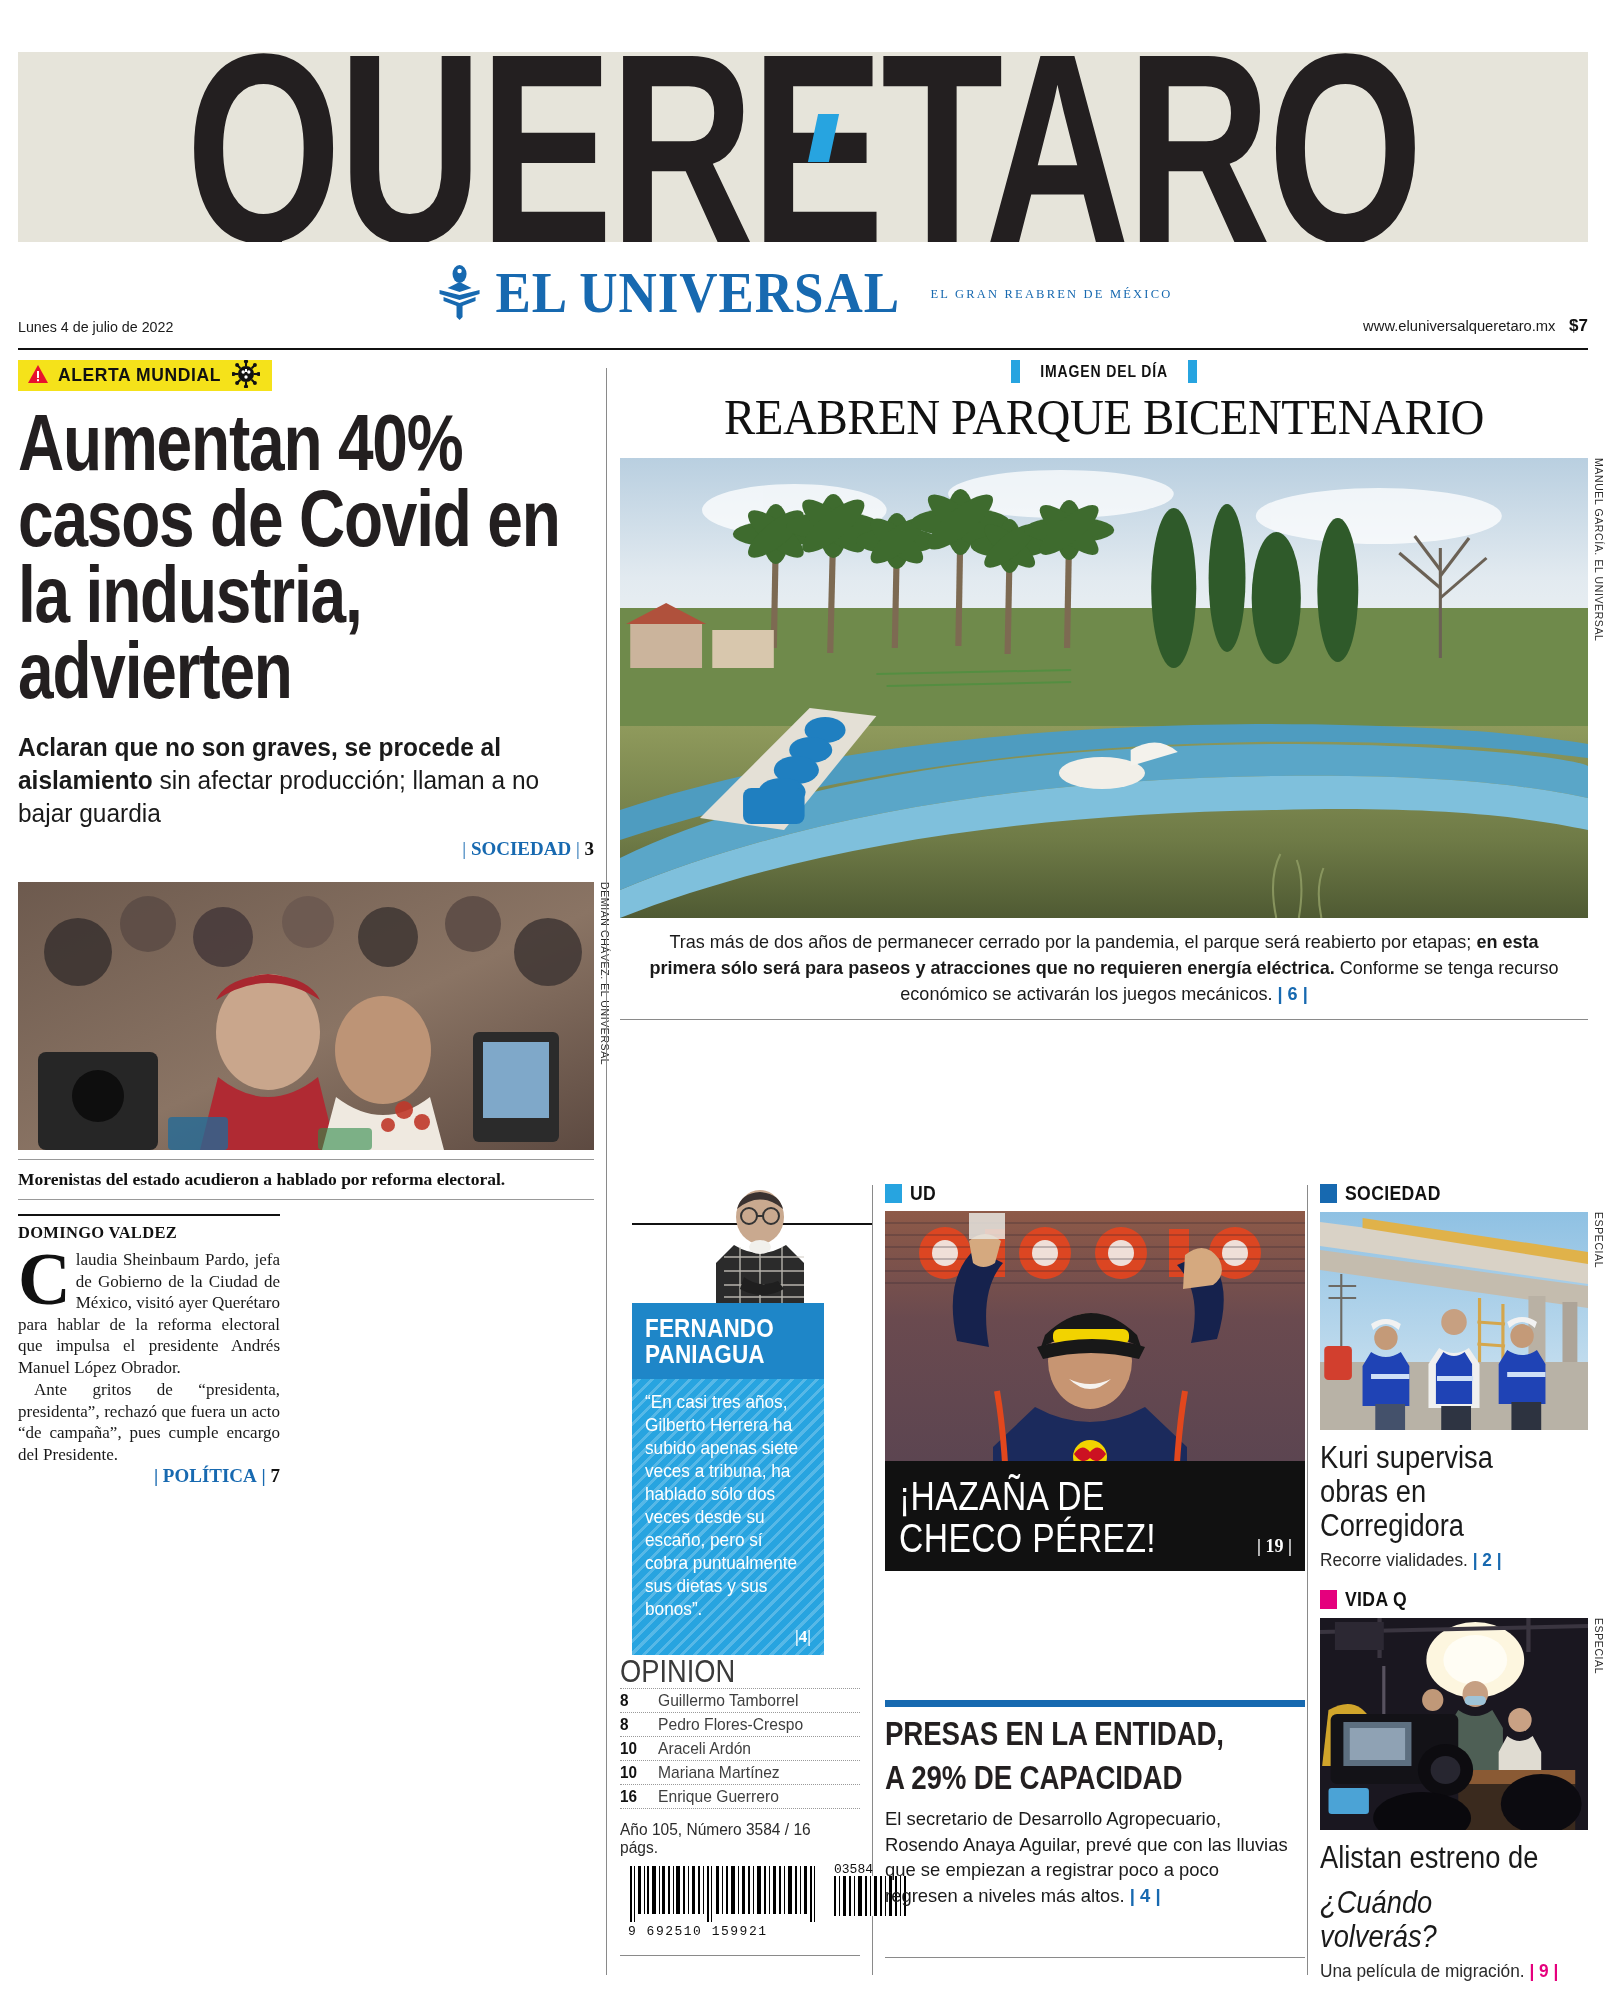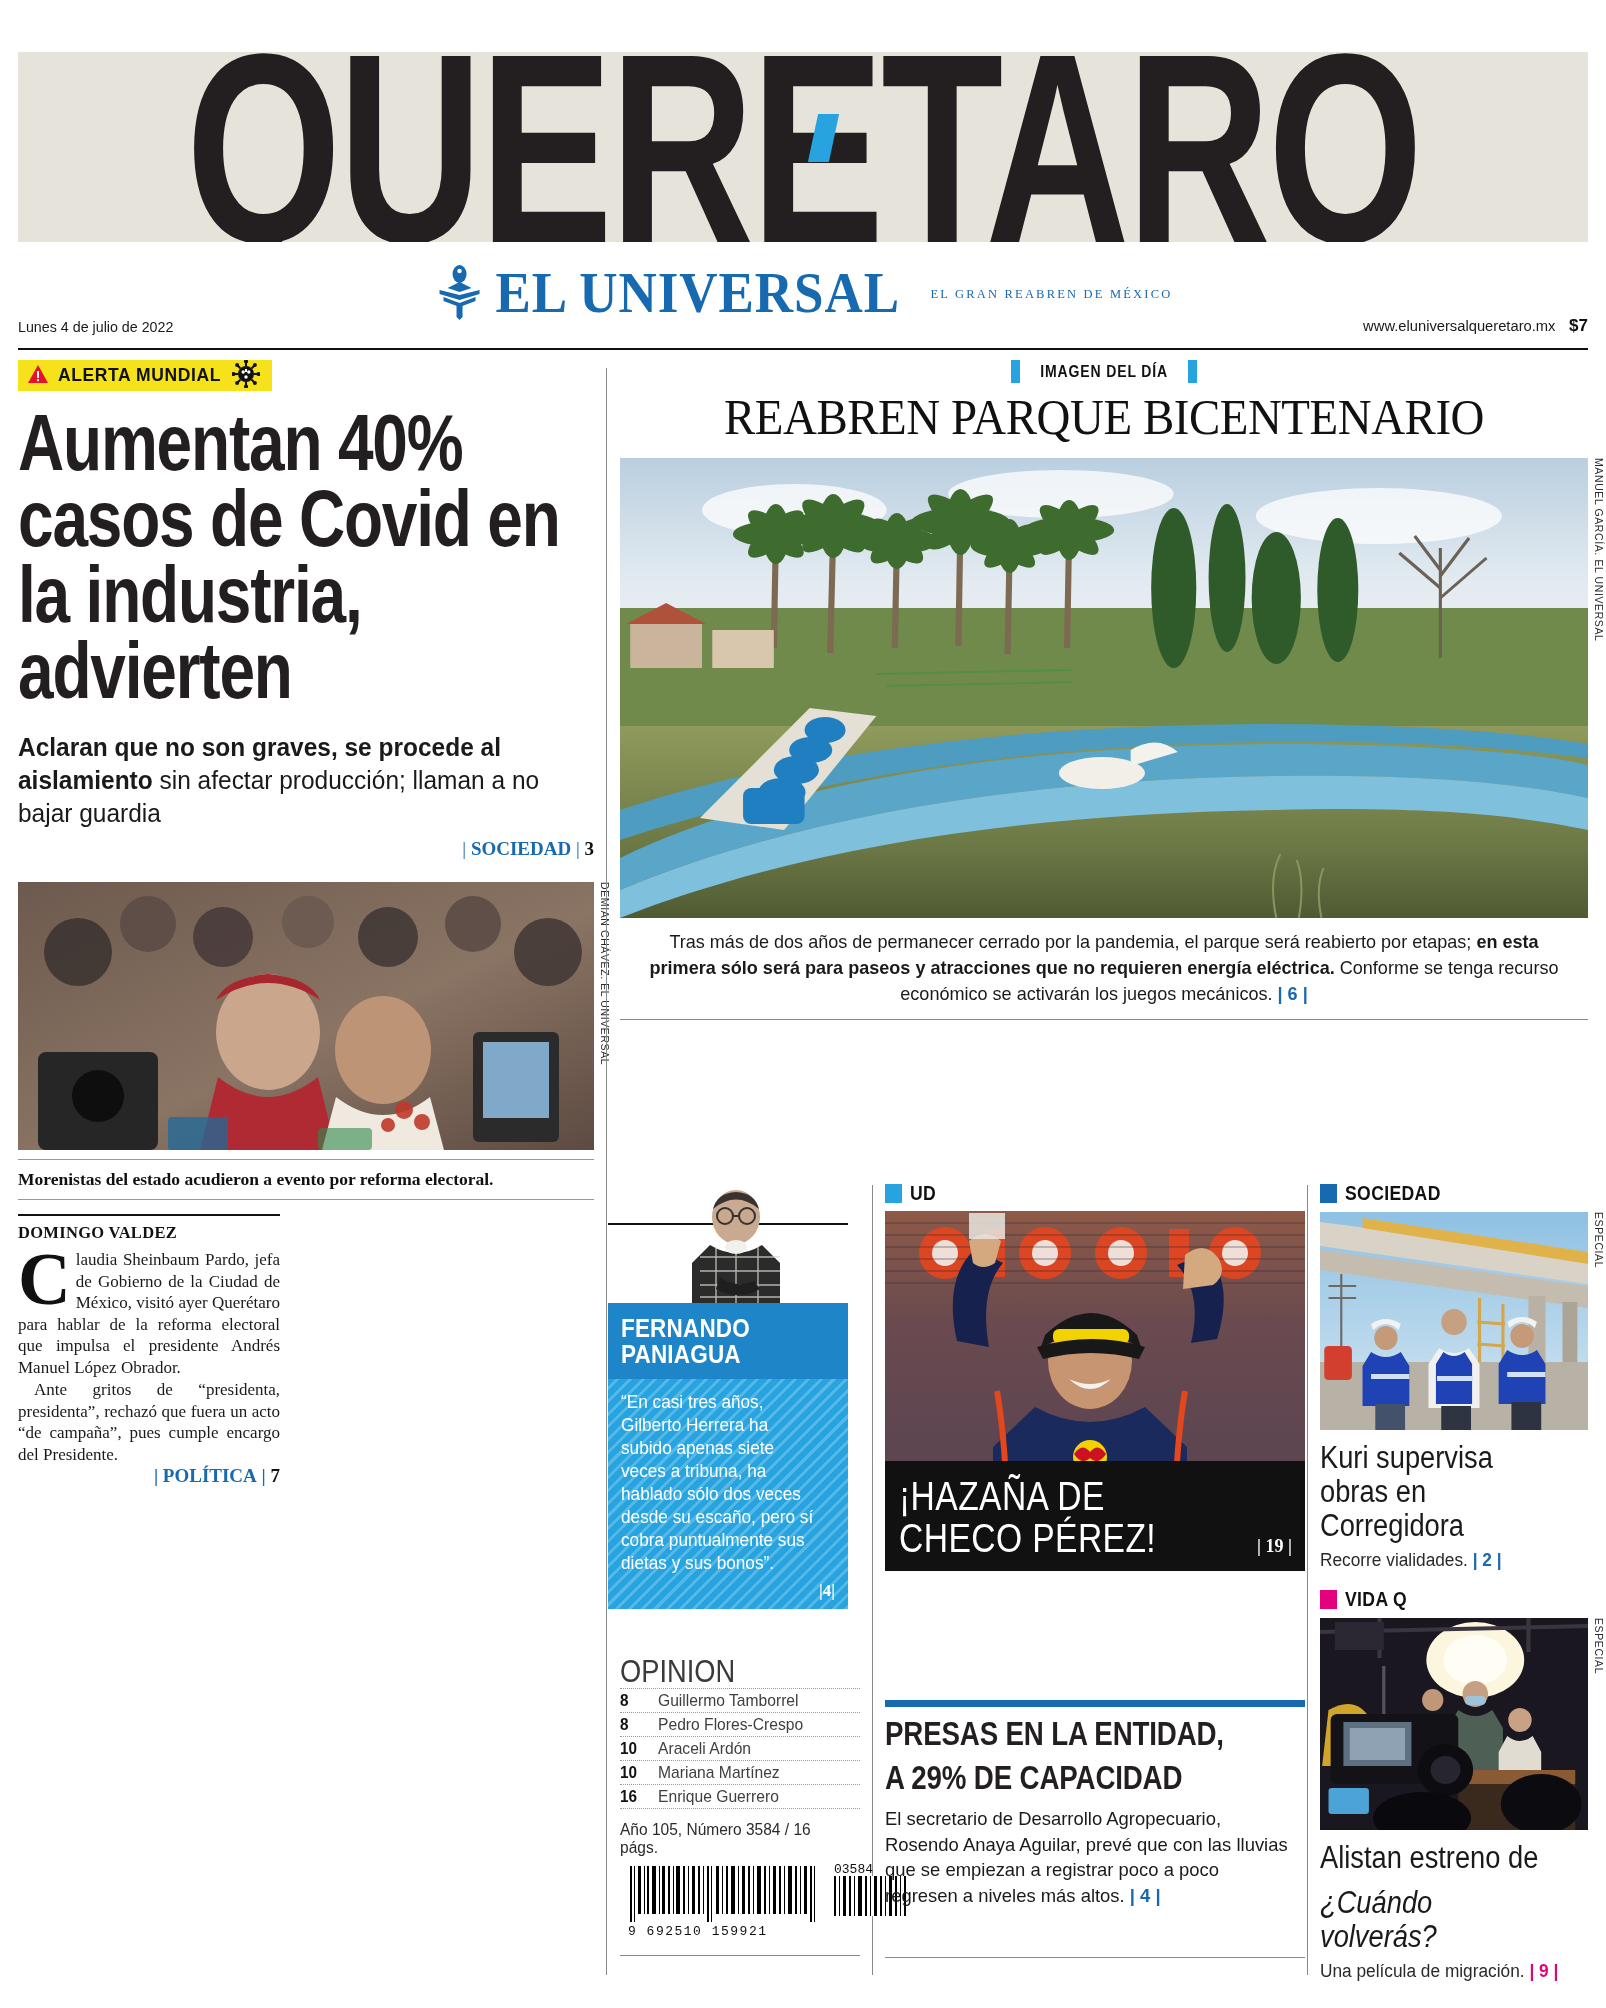--- a/index.html
+++ b/index.html
@@ -205,21 +205,21 @@
   .imagen-caption {
     margin-top: 11px; text-align: center;
     font-size: 19px; line-height: 26px; color: #1a1a1a;
     transform: scaleX(0.95); transform-origin: center top;
   }
   .imagen-caption b { font-weight: bold; }
   .imagen-caption .pgref { color: #1769b0; font-weight: bold; }
   .rule-under-imagen { border-top: 1px solid #8a8a8a; margin-top: 12px; }
 
   
-  .op-col { position: absolute; left: 608px; top: 1185px; width: 240px; }
+  .op-col { position: absolute; left: 632px; top: 1185px; width: 192px; }
   .op-portrait-wrap { position: relative; height: 118px; }
   .op-rule { position: absolute; left: 0; top: 38px; width: 240px; border-top: 2px solid #111; }
   .op-portrait { position: absolute; left: 62px; top: 0; width: 132px; height: 118px; }
   .op-namebox {
     background: #1e86c8; padding: 12px 13px 12px 13px;
   }
   .op-name {
     color: #fff; font-weight: bold;
     font-size: 25px; line-height: 26px;
     letter-spacing: 0.2px;
@@ -478,21 +478,21 @@
           <g fill="#1f6b9b" opacity="0.75">
             <rect x="150" y="235" width="60" height="33" rx="4"></rect>
           </g>
           <g fill="#2e8b4a" opacity="0.6">
             <rect x="300" y="246" width="54" height="22" rx="4"></rect>
           </g>
         </svg>
       </div>
       <div class="credit-vert">DEMIAN CHÁVEZ. EL UNIVERSAL</div>
       <div class="hr-thin"></div>
-      <div class="photo-caption">Morenistas del estado acudieron a evento por reforma electoral.</div>
+      <div class="photo-caption">Morenistas del estado acudieron a hablado por reforma electoral.</div>
     </div>
 
     <div class="hr-thin"></div>
 
     <div class="sec-story">
       <div class="sec-right">
         <div class="byline-rule"></div>
         <div class="byline">DOMINGO VALDEZ</div>
         <div class="body-serif">
           <p><span class="dropcap">C</span><span>laudia Sheinbaum Pardo, jefa de Gobierno de la Ciudad de México, visitó ayer Querétaro para hablar de la reforma electoral que impulsa el presidente Andrés Manuel López Obrador.</span></p>

